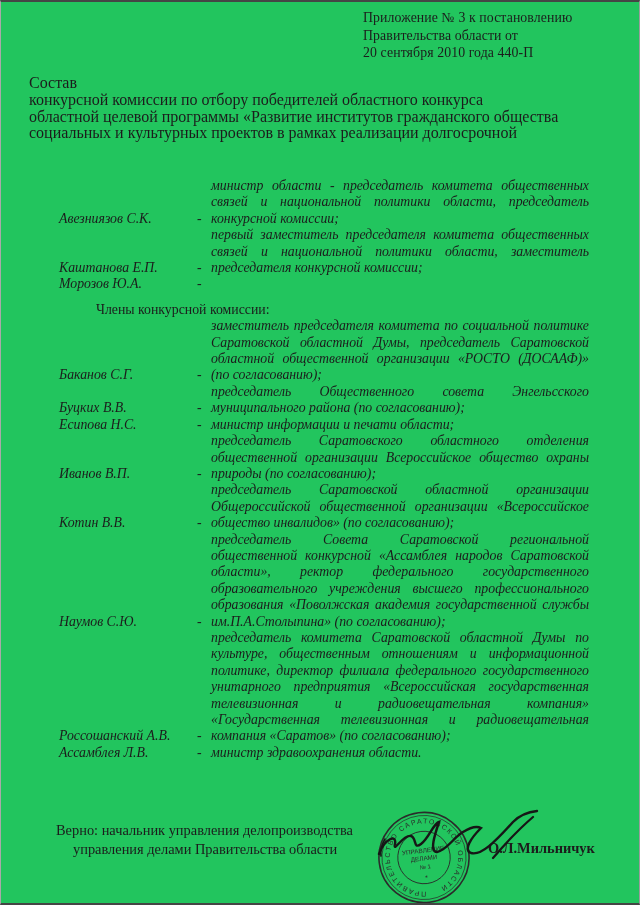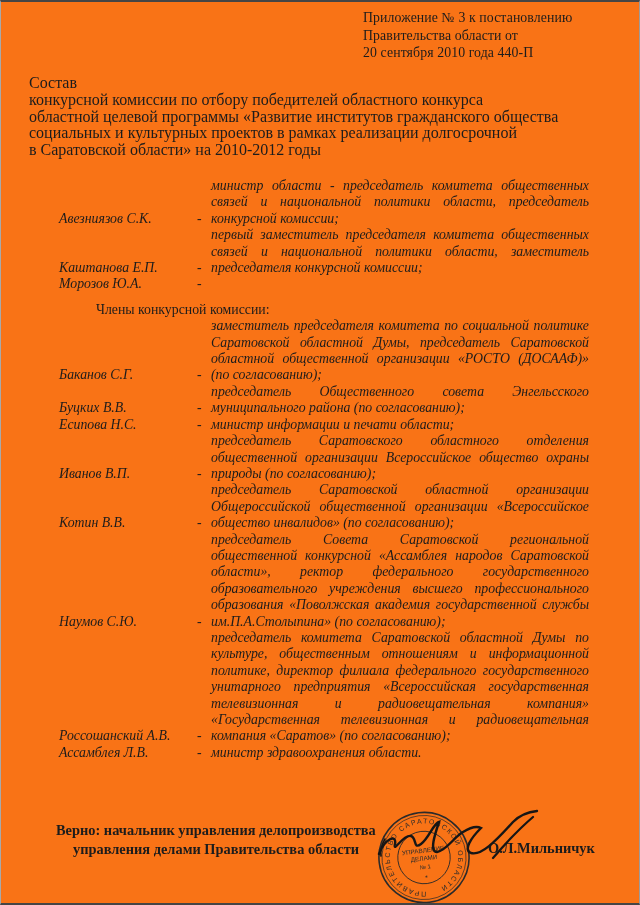--- a/index.html
+++ b/index.html
@@ -1,20 +1,20 @@
 <!DOCTYPE html>
 <html><head>
 <meta charset="utf-8">
 <style>
   html,body { margin:0; padding:0; background:#e8e8e8; }
   .page {
     position:relative;
     width:640px; height:905px;
     margin:0 auto;
-    background:#f97316;
+    background:#22c55e;
     color:#1c1c1c;
     font-family:"Liberation Serif", serif;
     box-sizing:border-box;
     border-left:1px solid #a9a9a9;
     border-right:1px solid #9b9b9b;
     border-top:2px solid #454545;
     border-bottom:2px solid #454545;
     overflow:hidden;
   }
   .annex {
@@ -32,21 +32,21 @@
     position:absolute; top:176px; left:58px; width:530px;
     font-size:13.8px; line-height:16.4px;
   }
   .row { display:flex; align-items:flex-end;font-style:italic; }
   .row .name { flex:0 0 138px; }
   .row .dash { flex:0 0 14px; }
   .row .role { flex:1 1 auto; text-align:justify; }
   .members-heading { margin:9px 0 0 37px; }
   .cert {
     position:absolute; top:819px; left:55px;
-    font-weight:bold; font-size:14.4px; line-height:18.5px;
+    font-weight:normal; font-size:14.4px; line-height:18.5px;
     z-index:1;
   }
   .cert .c-line2 { margin-left:17px; }
   .signer {
     position:absolute; top:838px; left:487px;
     font-weight:bold; font-size:14.4px;
     z-index:1; white-space:nowrap;
   }
   .stamp {
     position:absolute; left:367px; top:806px;
@@ -69,21 +69,20 @@
     <div class="a-line">Приложение № 3 к постановлению</div>
     <div class="a-line">Правительства области от</div>
     <div class="a-line">20 сентября 2010 года 440-П</div>
   </div>
 
   <div class="title">
     <div>Состав</div>
     <div>конкурсной комиссии по отбору победителей областного конкурса</div>
     <div>областной целевой программы «Развитие институтов гражданского общества</div>
     <div>социальных и культурных проектов в рамках реализации долгосрочной</div>
-    <div>в Саратовской области» на 2010-2012 годы</div>
   </div>
 
   <div class="commission-list">
 
     <div class="row">
       <div class="name">Авезниязов С.К.</div>
       <div class="dash">-</div>
       <div class="role">министр области - председатель комитета общественных связей и национальной политики области, председатель конкурсной комиссии;</div>
     </div>
     <div class="row">

